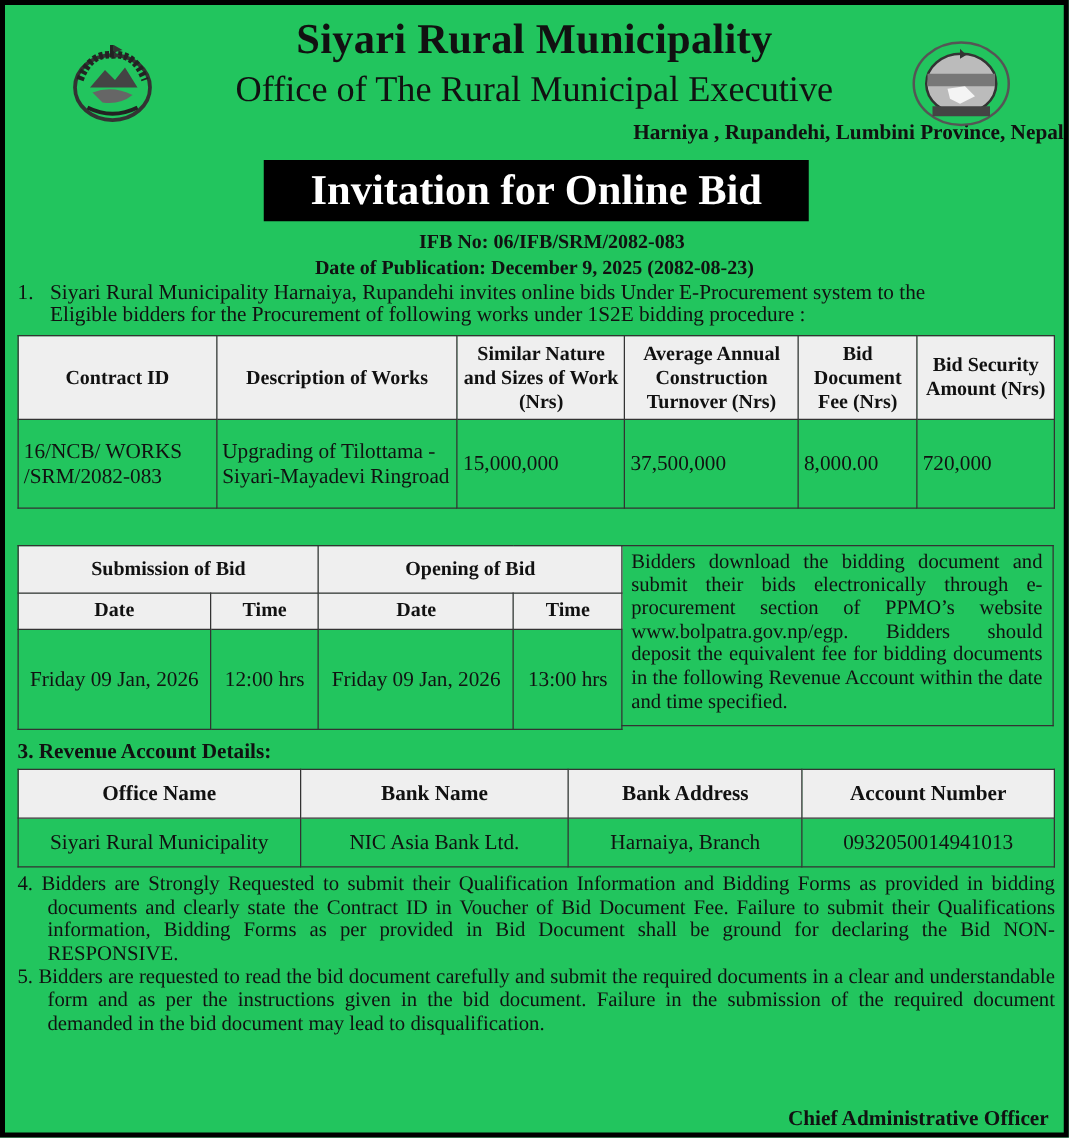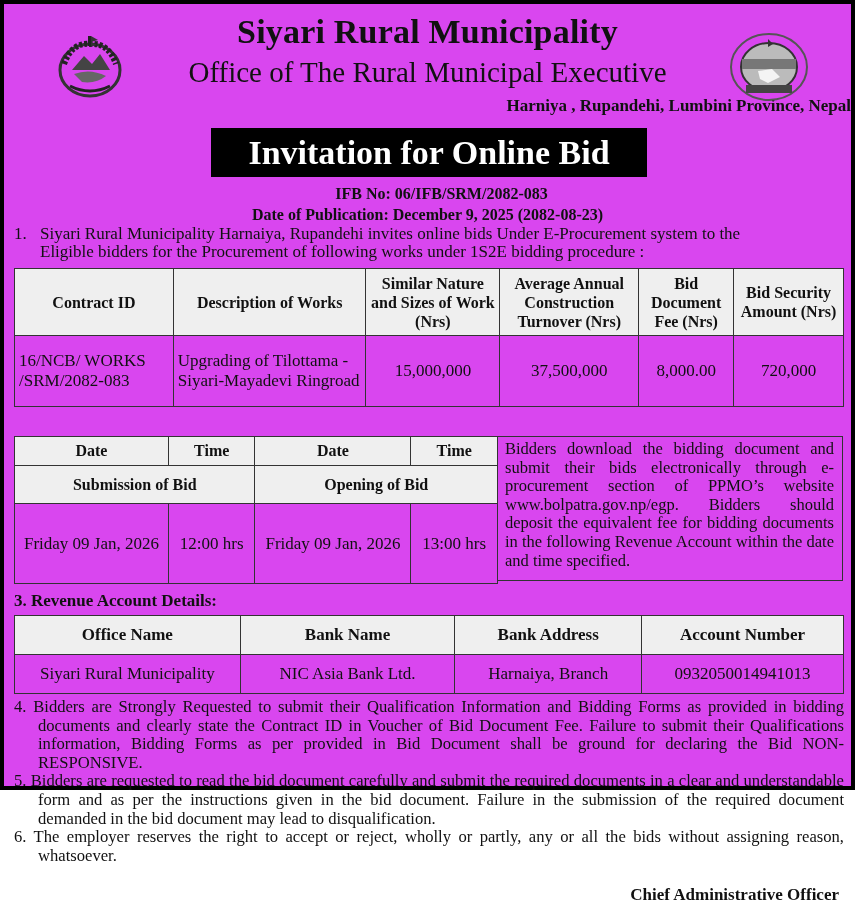--- a/index.html
+++ b/index.html
@@ -1,27 +1,27 @@
 <!DOCTYPE html>
 <html><head>
 <meta charset="utf-8">
 <style>
   html, body { margin: 0; padding: 0; background: #ffffff; }
   body { width: 855px; height: 910px; overflow: hidden; }
   .page {
     position: relative;
-    width: 855px; height: 790px;
+    width: 855px; height: 910px;
     box-sizing: border-box;
     border-left: 4px solid #000;
     border-top: 4px solid #000;
     border-right: 4px solid #000;
     border-bottom: 4px solid #000;
     font-family: "Liberation Serif", serif;
     color: #111;
-    background: #d946ef;
+    background: #22c55e;
   }
   .header { position: absolute; left: 0; top: 0; width: 100%; height: 120px; }
   .logo { position: absolute; top: 30px; width: 76px; height: 66px; }
   .logo-left { left: 48px; }
   .logo-right { left: 724px; top: 27px; width: 82px; height: 72px; }
   .title1 {
     position: absolute; left: 0; right: 0; top: 8px; text-align: center;
     font-weight: bold; font-size: 34px; letter-spacing: 0.2px; line-height: 40px;
   }
   .title2 {
@@ -52,21 +52,21 @@
   }
   .para1 .num { display: inline-block; width: 26px; }
   .para1 .line2 { padding-left: 26px; }
 
   table { border-collapse: collapse; font-family: "Liberation Serif", serif; }
   td, th { border: 1px solid #333; }
   th { background: #efefef; font-weight: bold; }
 
   .t1 { position: absolute; left: 10px; top: 264px; width: 830px; }
   .t1 th { font-size: 16px; line-height: 19px; height: 66px; padding: 0 3px; }
-  .t1 td { font-size: 17px; line-height: 20px; height: 70px; text-align: center; padding: 0 4px; }
+  .t1 td { font-size: 17px; line-height: 20px; height: 70px; padding: 0 4px; }
   .t1 td.left { text-align: left; }
 
   .sec2 {
     position: absolute; left: 10px; top: 410px;
     font-weight: bold; font-size: 17px; line-height: 20px;
   }
   .t2 { position: absolute; left: 10px; top: 432px; width: 484px; }
   .t2 th { font-size: 16px; height: 35px; }
   .t2 th.sub { height: 26px; }
   .t2 td { font-size: 17px; height: 79px; text-align: center; padding: 0 3px; white-space: nowrap; }
@@ -172,28 +172,28 @@
 
   <table class="t2">
     <colgroup>
       <col style="width:153px">
         <col style="width:86px">
         <col style="width:155px">
         <col style="width:86px">
     </colgroup>
     <tbody>
         <tr>
+      <th colspan="2">Submission of Bid</th>
+      <th colspan="2">Opening of Bid</th>
+    </tr>
+    <tr>
       <th class="sub">Date</th>
       <th class="sub">Time</th>
       <th class="sub">Date</th>
       <th class="sub">Time</th>
-    </tr>
-    <tr>
-      <th colspan="2">Submission of Bid</th>
-      <th colspan="2">Opening of Bid</th>
     </tr>
     <tr>
       <td>Friday 09 Jan, 2026</td>
       <td>12:00 hrs</td>
       <td>Friday 09 Jan, 2026</td>
       <td>13:00 hrs</td>
     </tr>
   </tbody>
     </table>
   <div class="note2">Bidders download the bidding document and submit their bids electronically through e-procurement section of PPMO’s website www.bolpatra.gov.np/egp. Bidders should deposit the equivalent fee for bidding documents in the following Revenue Account within the date and time specified.</div>
@@ -222,19 +222,16 @@
   </tbody>
     </table>
 
   <div class="points">
     <div class="point">
       <div class="pt"><span>4.</span> <span>Bidders are Strongly Requested to submit their Qualification Information and Bidding Forms as provided in bidding documents and clearly state the Contract ID in Voucher of Bid Document Fee. Failure to submit their Qualifications information, Bidding Forms as per provided in Bid Document shall be ground for declaring the Bid NON- RESPONSIVE.</span></div>
     </div>
     <div class="point">
       <div class="pt"><span>5.</span> <span>Bidders are requested to read the bid document carefully and submit the required documents in a clear and understandable form and as per the instructions given in the bid document. Failure in the submission of the required document demanded in the bid document may lead to disqualification.</span></div>
     </div>
-    <div class="point">
-      <div class="pt"><span>6.</span> <span>The employer reserves the right to accept or reject, wholly or partly, any or all the bids without assigning reason, whatsoever.</span></div>
-    </div>
   </div>
 
   <div class="signature">Chief Administrative Officer</div>
 </div>
 
 </body></html>

